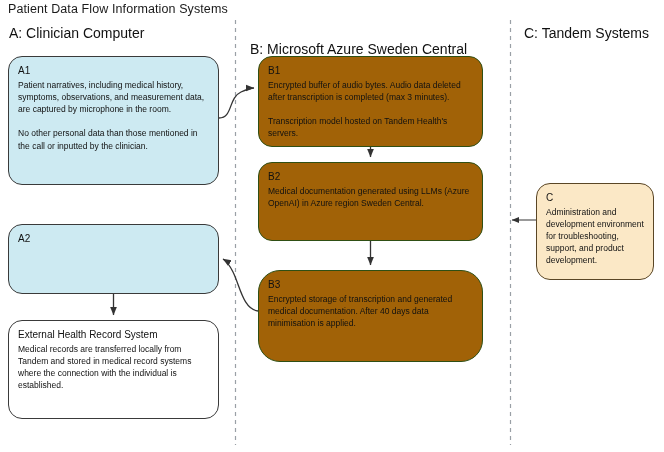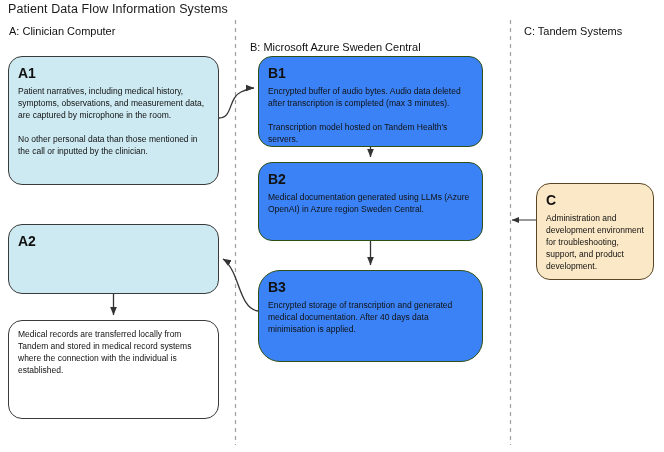--- a/index.html
+++ b/index.html
@@ -33,51 +33,51 @@
     position: absolute;
     left: 8px;
     top: 2px;
     font-size: 12.5px;
     color: #1a1a1a;
     letter-spacing: 0.1px;
     white-space: nowrap;
   }
   .lane-label {
     position: absolute;
-    font-size: 11px;
+    font-size: 14px;
     color: #111111;
     white-space: nowrap;
   }
   .lane-a-label { left: 9px;  top: 25px; }
   .lane-b-label { left: 250px; top: 41px; }
   .lane-c-label { left: 524px; top: 25px; }
 
   .node {
     position: absolute;
     box-sizing: border-box;
     border-radius: 14px;
     border: 1.3px solid #333333;
     padding: 7px 9px 7px 9px;
     font-size: 8.5px;
     line-height: 1.42;
     color: #111111;
     overflow: hidden;
   }
   .node .node-id {
-    font-weight: bold;
+    font-weight: normal;
     display: block;
     margin-bottom: 1px;
-    font-size: 14px;
+    font-size: 10px;
   }
   .node .node-body {
     display: block;
     white-space: pre-line;
   }
   .node.blue   { background: #cdeaf2; border-color: #3a3a3a; }
-  .node.green  { background: #3b82f6; border-color: #2f4f14; }
+  .node.green  { background: #a16207; border-color: #2f4f14; }
   .node.orange { background: #fbe8c6; border-color: #5a4626; }
   .node.white  { background: #ffffff; border-color: #3a3a3a; }
 
   
   #node-a1 { left: 8px;   top: 56px;  width: 211px; height: 129px; }
   #node-a2 { left: 8px;   top: 208px; width: 211px; height: 70px; margin-top: 16px;  }
   #node-ehr { left: 8px;  top: 320px; width: 211px; height: 99px;  }
   #node-b1 { left: 258px; top: 56px;  width: 225px; height: 91px;  }
   #node-b2 { left: 258px; top: 162px; width: 225px; height: 79px;  }
   #node-b3 { left: 258px; top: 270px; width: 225px; height: 92px; border-radius: 22px;  }
@@ -124,20 +124,21 @@
     <span class="node-body">Patient narratives, including medical history, symptoms, observations, and measurement data, are captured by microphone in the room.
 
 No other personal data than those mentioned in the call or inputted by the clinician.</span>
   </div>
 
   <div class="node blue" id="node-a2">
     <span class="node-id">A2</span>
   </div>
 
   <div class="node white" id="node-ehr">
+    <span class="node-id">External Health Record System</span>
     <span class="node-body">Medical records are transferred locally from Tandem and stored in medical record systems where the connection with the individual is established.</span>
   </div>
 
   <div class="node green" id="node-b1">
     <span class="node-id">B1</span>
     <span class="node-body">Encrypted buffer of audio bytes. Audio data deleted after transcription is completed (max 3 minutes).
 
 Transcription model hosted on Tandem Health's servers.</span>
   </div>
 

